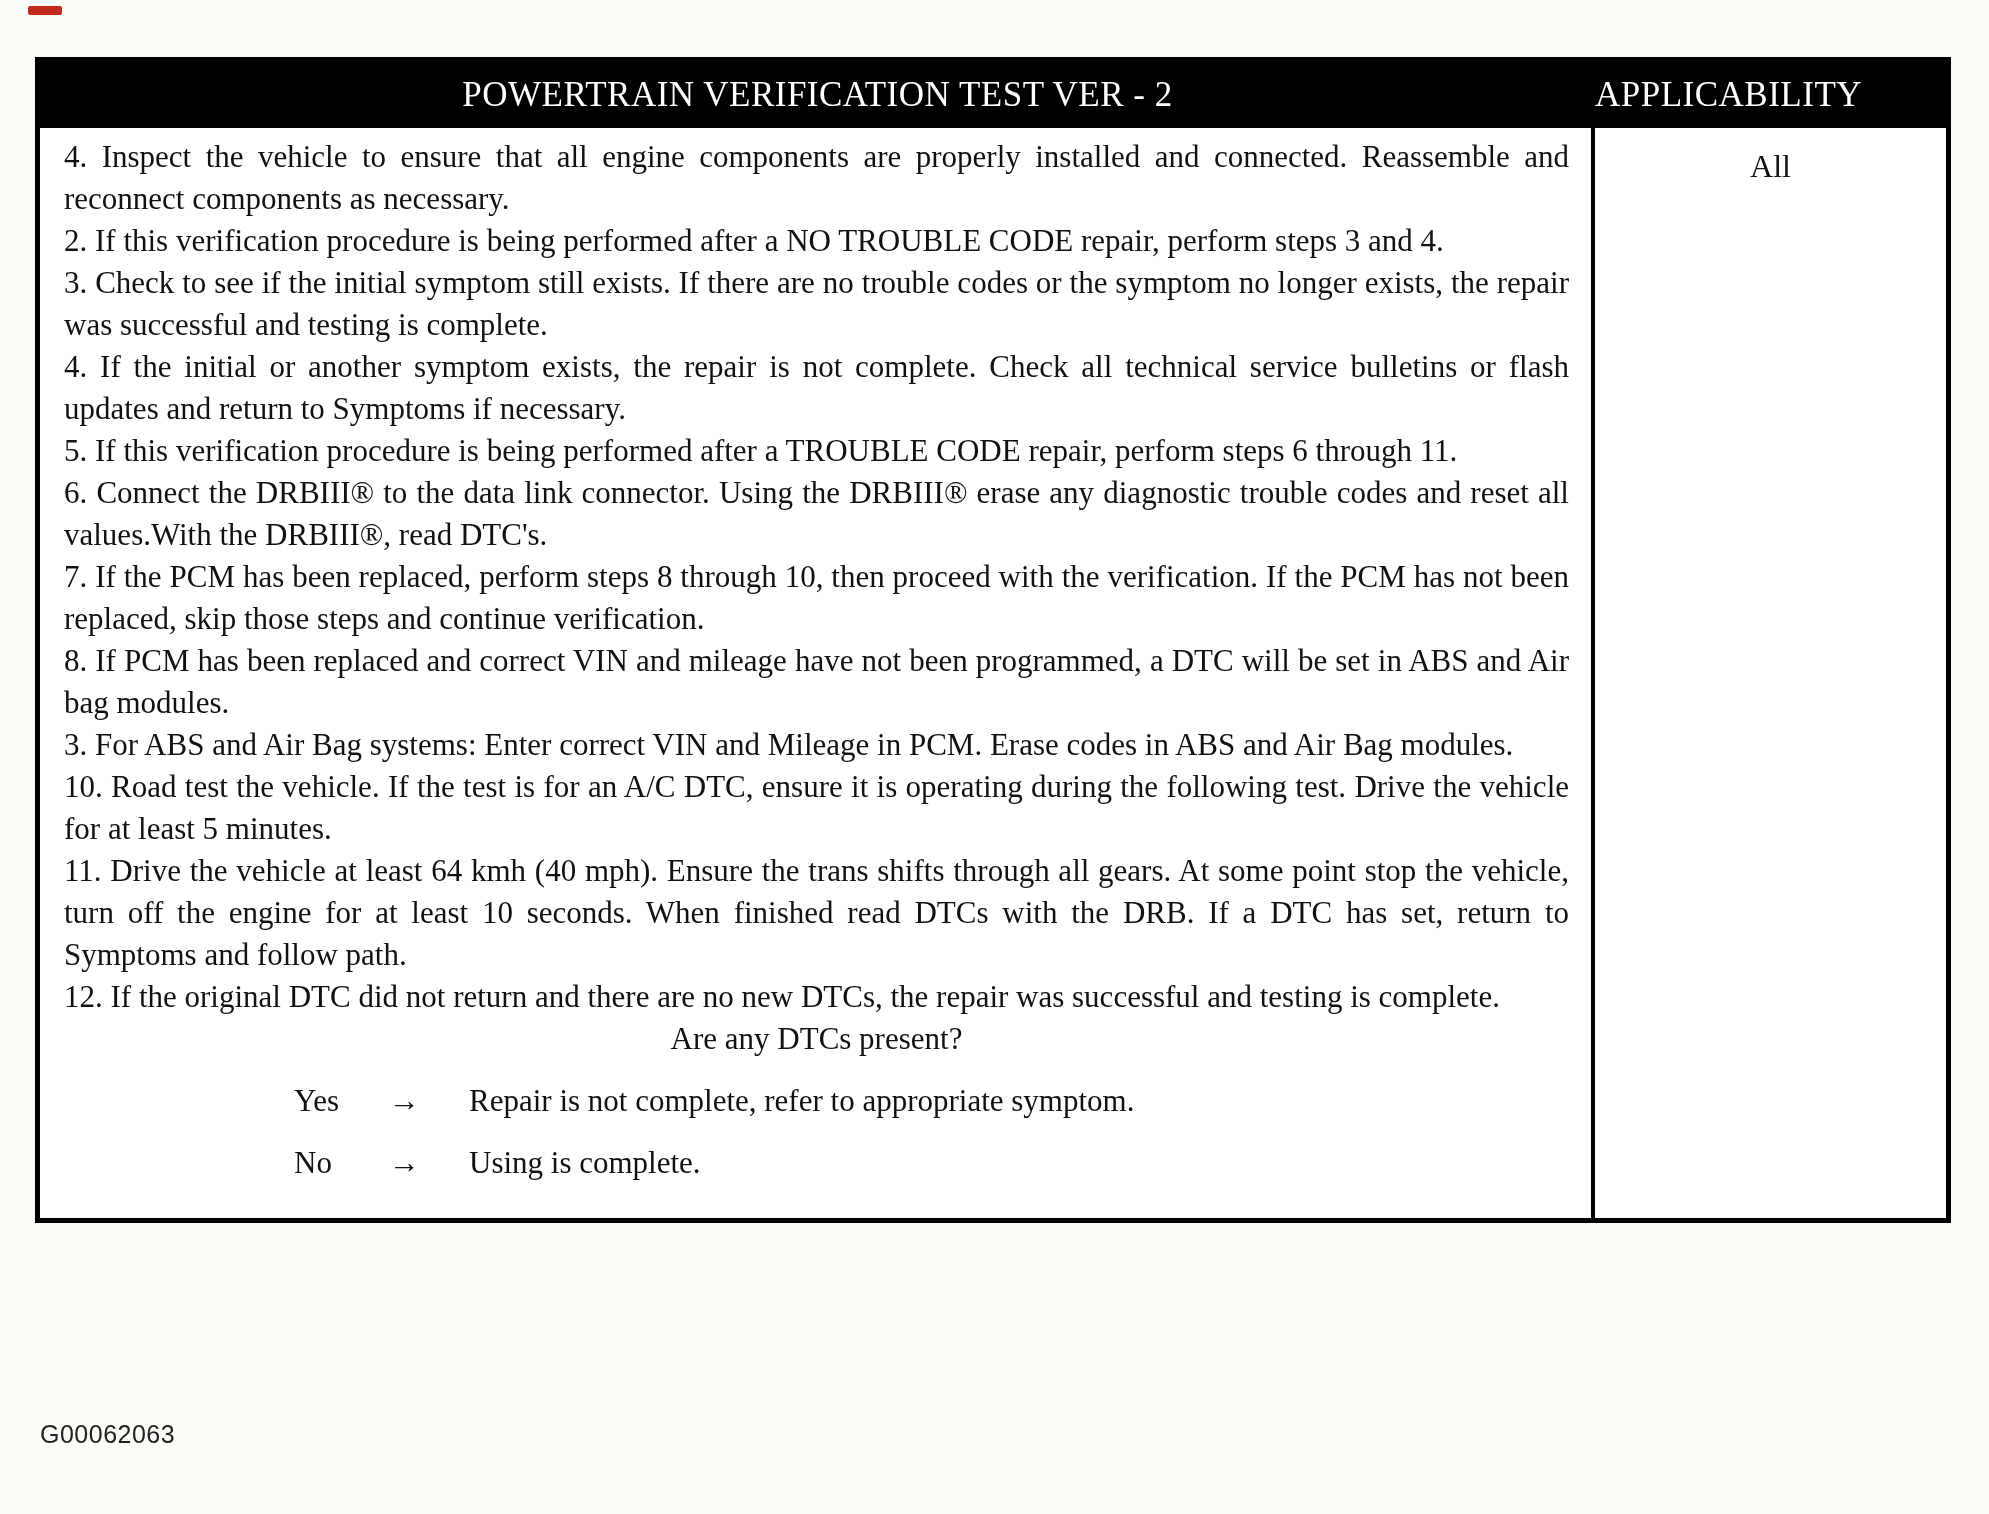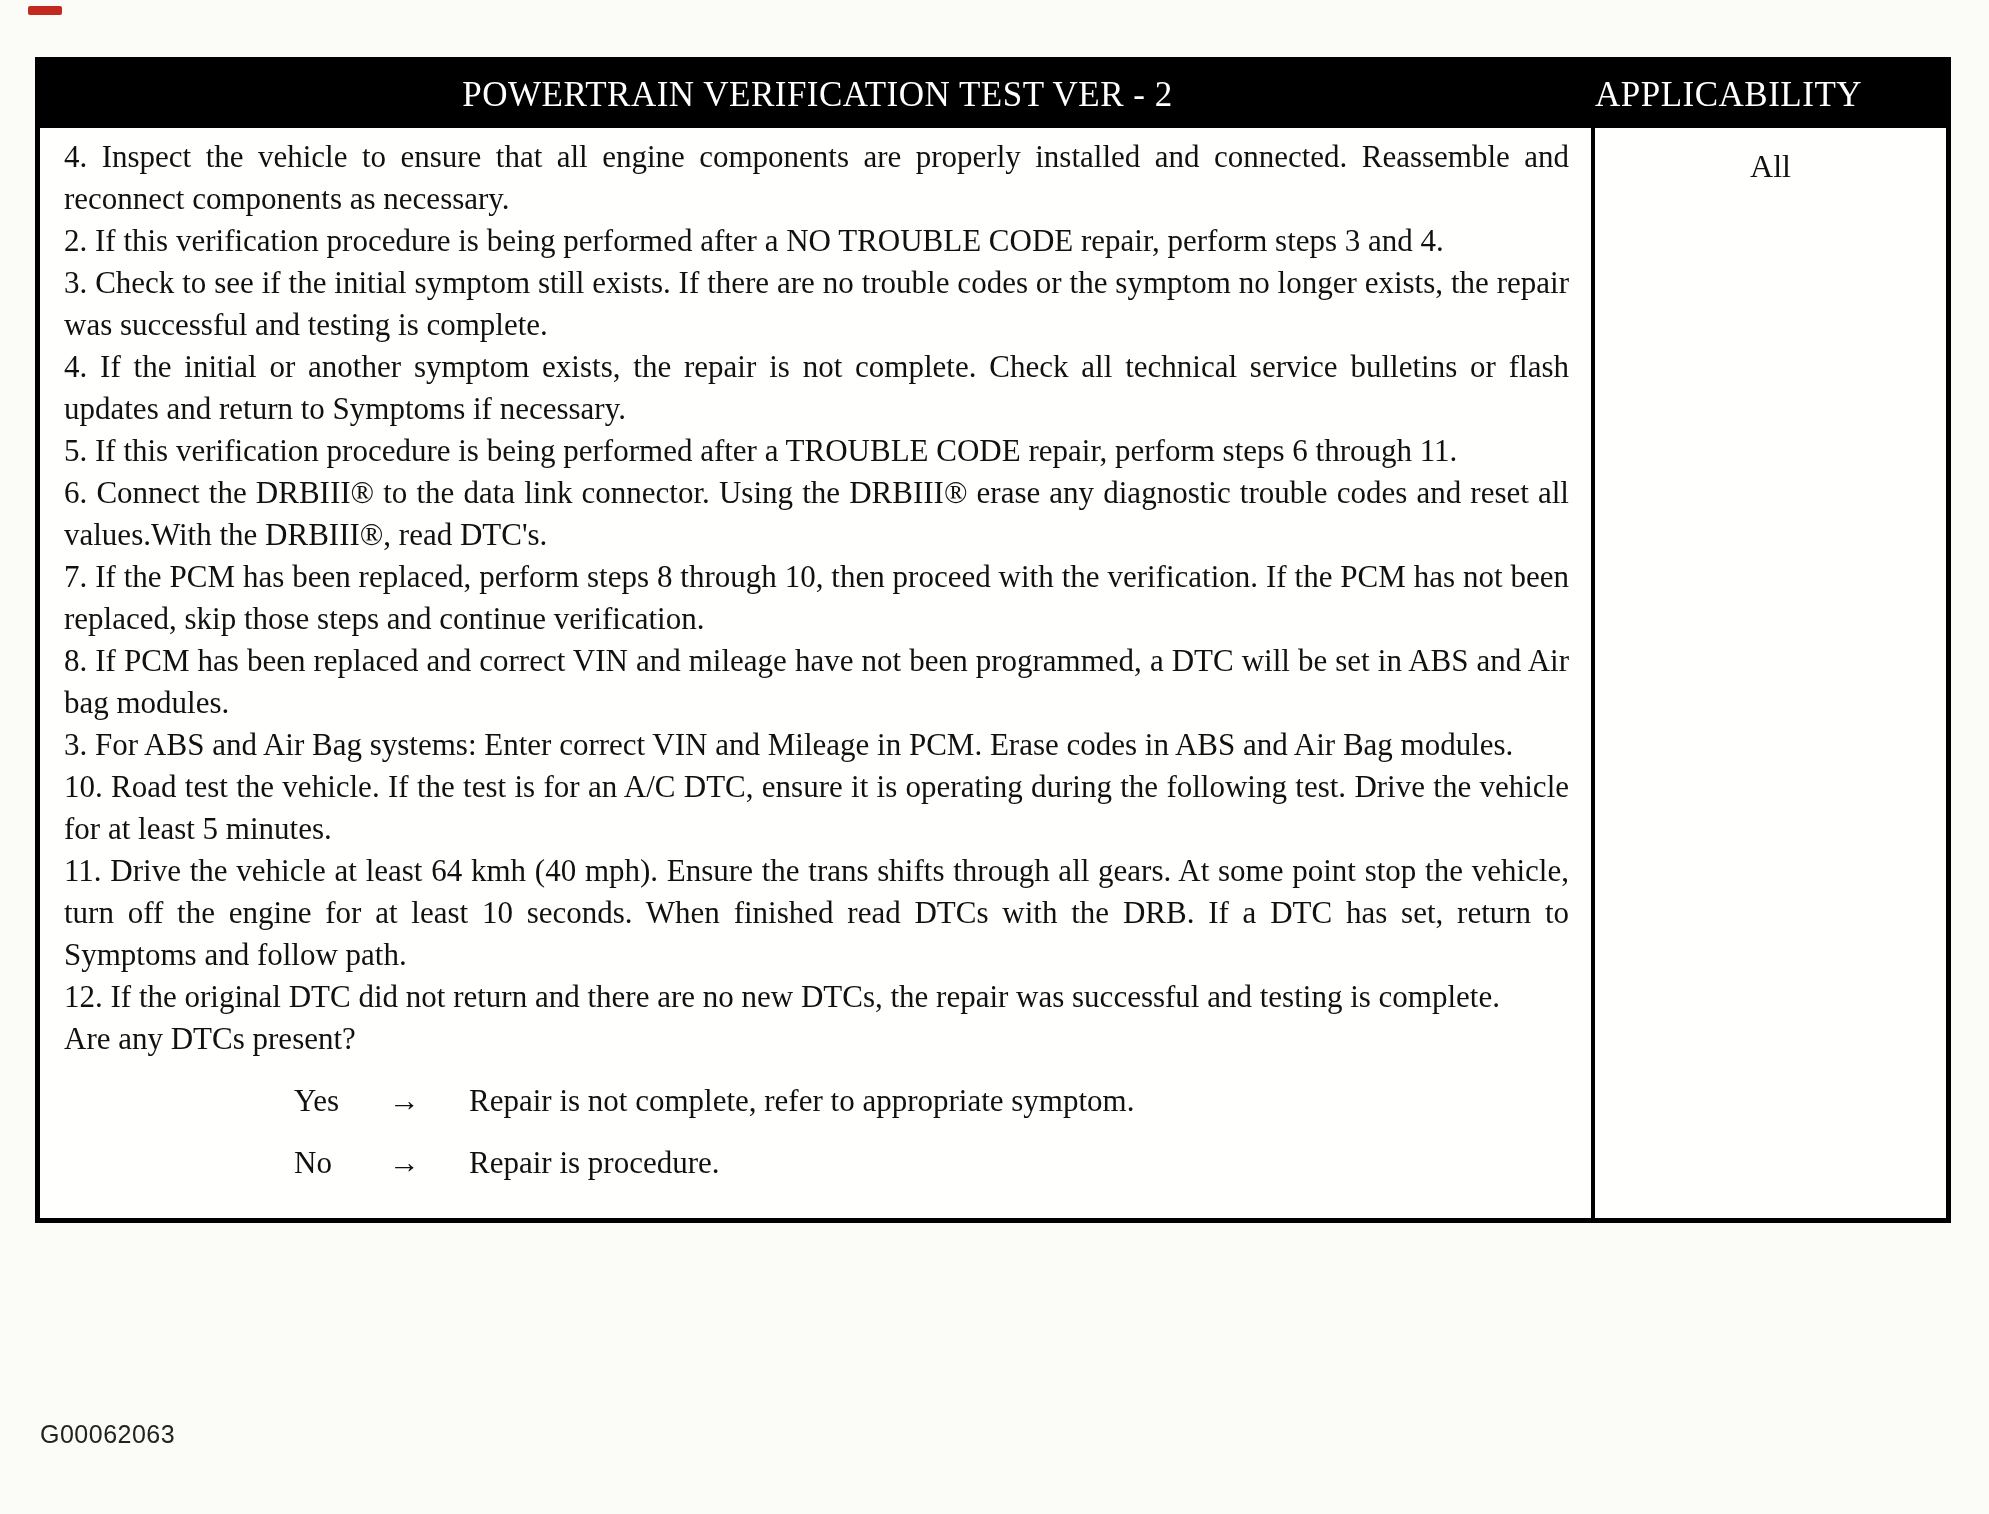--- a/index.html
+++ b/index.html
@@ -77,21 +77,21 @@
     margin: 0;
     font-size: 31px;
     line-height: 42px;
     text-align: justify;
     color: #111;
   }
   .left-col p.question {
     margin: 0;
     font-size: 31px;
     line-height: 42px;
-    text-align: left;
+    text-align: center;
     color: #111;
   }
   .answer-row {
     display: grid;
     grid-template-columns: 230px 95px 80px 1fr;
     margin-top: 20px;
     font-size: 31px;
     line-height: 42px;
     color: #111;
   }
@@ -144,21 +144,21 @@
           <span class="answer-spacer"></span>
           <span class="answer-label">Yes</span>
           <span class="answer-arrow">→</span>
           <span class="answer-text">Repair is not complete, refer to appropriate symptom.</span>
         </div>
 
         <div class="answer-row">
           <span class="answer-spacer"></span>
           <span class="answer-label">No</span>
           <span class="answer-arrow">→</span>
-          <span class="answer-text">Repair is procedure.</span>
+          <span class="answer-text">Using is complete.</span>
         </div>
       </div>
 
       <div class="right-col">All</div>
 
     </div>
   </div>
 
   <div class="figure-id">G00062063</div>
 

